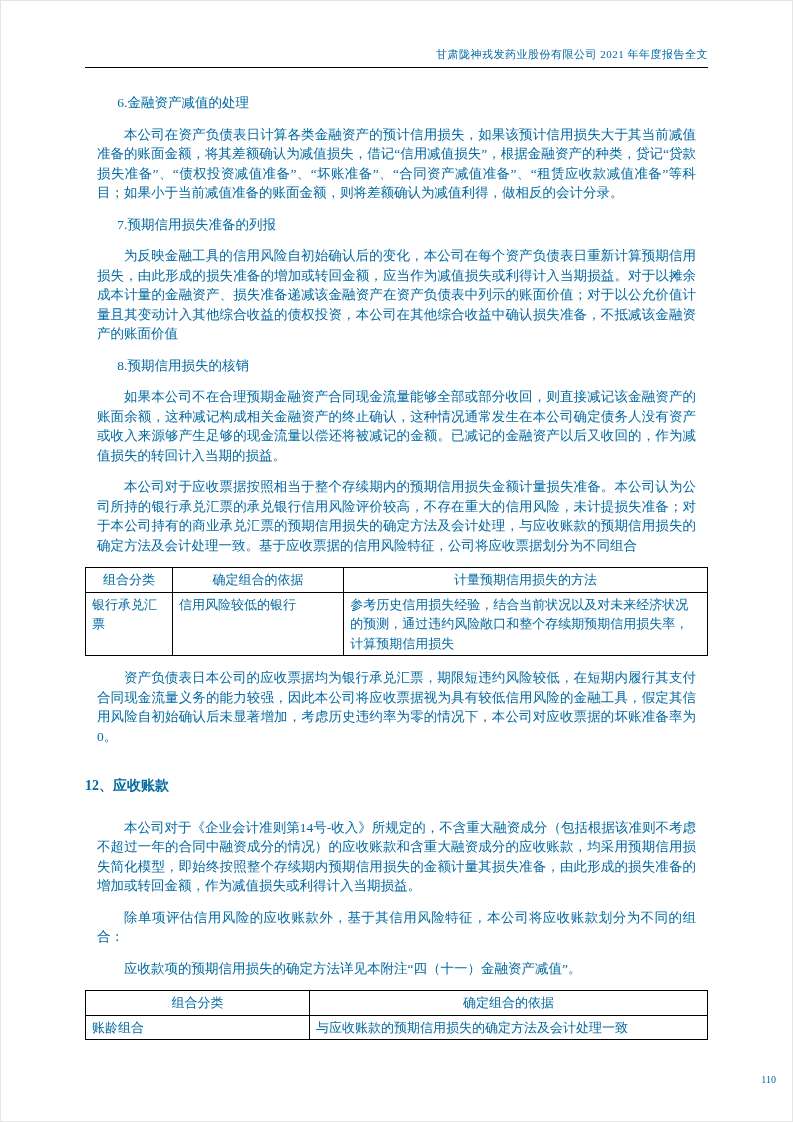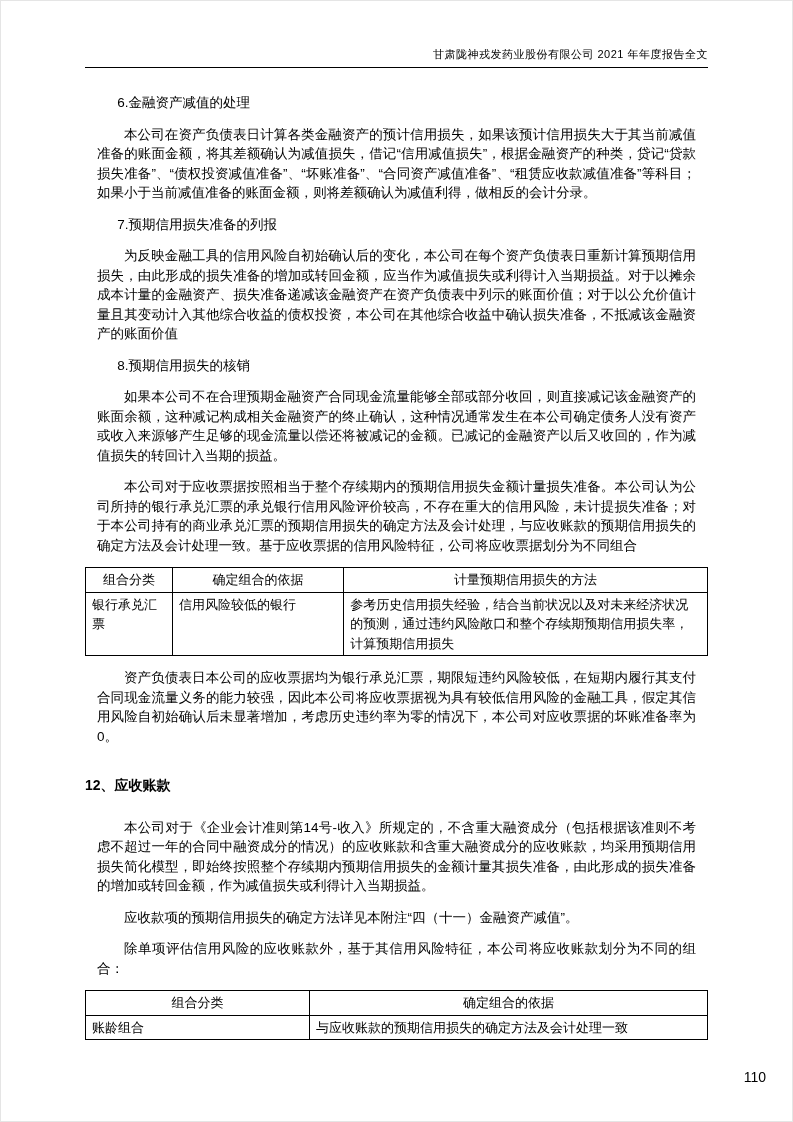--- a/index.html
+++ b/index.html
@@ -5,22 +5,22 @@
   * { box-sizing: border-box; }
   html, body {
     margin: 0; padding: 0;
     background: #ffffff;
   }
   .page {
     width: 793px;
     height: 1122px;
     margin: 0 auto;
     background: #ffffff;
-    color: #000000;
-    font-family: Liberation Sans, sans-serif;
+    color: #0369a1;
+    font-family: Liberation Serif, serif;
     position: relative;
     padding: 46px 84px 0 84px;
     border: 1px solid #e5e5e5;
     overflow: hidden;
   }
   .page-header {
     text-align: right;
     font-size: 11px;
     letter-spacing: 0.5px;
     padding-bottom: 5px;
@@ -51,23 +51,23 @@
   table.tbl th, table.tbl td {
     border: 1px solid #000;
     padding: 2px 6px;
     font-weight: normal;
     line-height: 19.5px;
   }
   table.tbl th { text-align: center; }
   table.tbl td { text-align: left; vertical-align: top; }
   .page-number {
     position: absolute;
-    right: 26px;
+    right: 16px;
     bottom: 36px;
-    font-size: 14px;
+    font-size: 10px;
   }
 </style>
 </head>
 <body>
 
 <div class="page">
 
   <div class="page-header">甘肃陇神戎发药业股份有限公司 2021 年年度报告全文</div>
 
   <div class="content">
@@ -100,22 +100,22 @@
           <td>信用风险较低的银行</td>
           <td>参考历史信用损失经验，结合当前状况以及对未来经济状况的预测，通过违约风险敞口和整个存续期预期信用损失率，计算预期信用损失</td>
         </tr>
       </tbody>
     </table>
 
     <p class="para">资产负债表日本公司的应收票据均为银行承兑汇票，期限短违约风险较低，在短期内履行其支付合同现金流量义务的能力较强，因此本公司将应收票据视为具有较低信用风险的金融工具，假定其信用风险自初始确认后未显著增加，考虑历史违约率为零的情况下，本公司对应收票据的坏账准备率为0。</p>
 
     <p class="section-heading">12、应收账款</p>
     <p class="para">本公司对于《企业会计准则第14号-收入》所规定的，不含重大融资成分（包括根据该准则不考虑不超过一年的合同中融资成分的情况）的应收账款和含重大融资成分的应收账款，均采用预期信用损失简化模型，即始终按照整个存续期内预期信用损失的金额计量其损失准备，由此形成的损失准备的增加或转回金额，作为减值损失或利得计入当期损益。</p>
+    <p class="para">除单项评估信用风险的应收账款外，基于其信用风险特征，本公司将应收账款划分为不同的组合：</p>
     <p class="para">应收款项的预期信用损失的确定方法详见本附注“四（十一）金融资产减值”。</p>
-    <p class="para">除单项评估信用风险的应收账款外，基于其信用风险特征，本公司将应收账款划分为不同的组合：</p>
 
     <table class="tbl">
       <colgroup>
         <col style="width:36%">
         <col style="width:64%">
       </colgroup>
       <tbody>
         <tr>
           <th>组合分类</th>
           <th>确定组合的依据</th>

